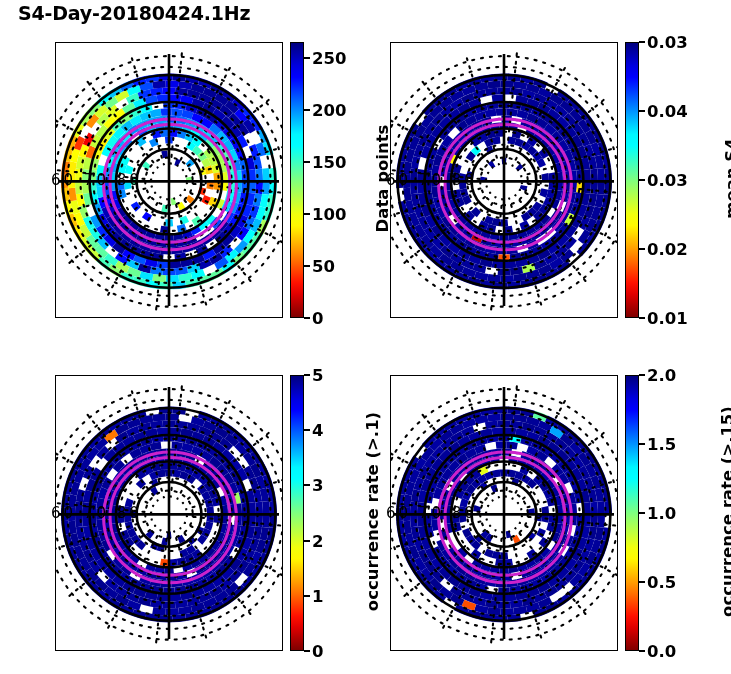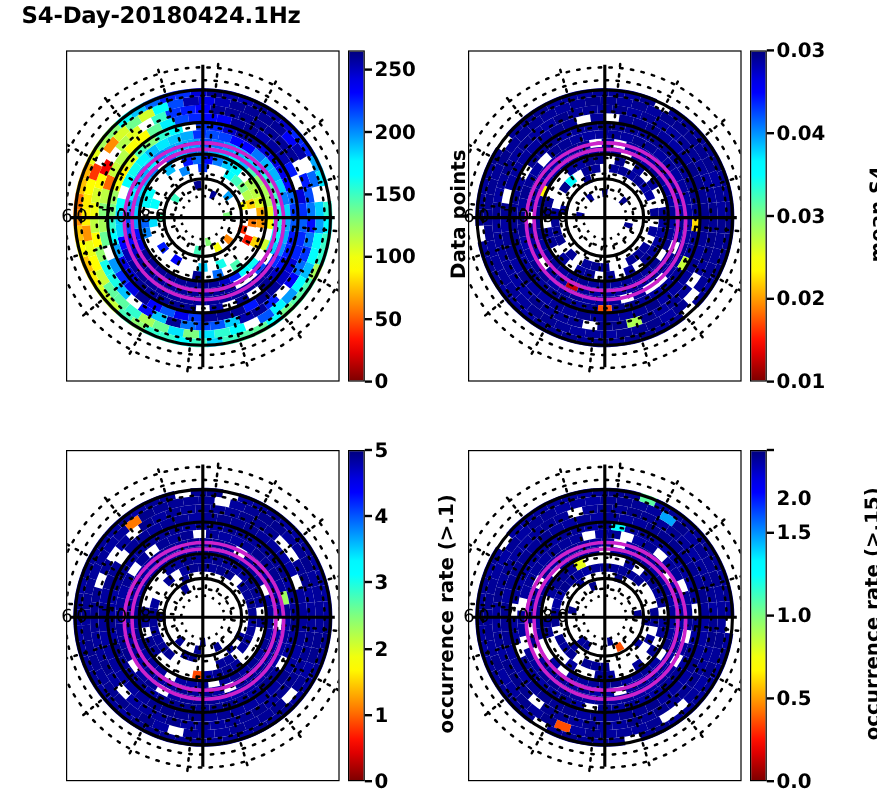--- a/index.html
+++ b/index.html
@@ -1815,17 +1815,17 @@
     <div class="cbar-grad" style="background: linear-gradient(to top, rgb(127, 0, 0) 0%, rgb(175, 0, 0) 4.17%, rgb(224, 0, 0) 8.33%, rgb(255, 17, 0) 12.5%, rgb(255, 65, 0) 16.67%, rgb(255, 114, 0) 20.83%, rgb(255, 159, 0) 25%, rgb(255, 203, 0) 29.17%, rgb(255, 248, 0) 33.33%, rgb(241, 255, 14) 37.5%, rgb(203, 255, 51) 41.67%, rgb(165, 255, 89) 45.83%, rgb(127, 255, 127) 50%, rgb(85, 255, 170) 54.17%, rgb(42, 255, 212) 58.33%, rgb(0, 255, 255) 62.5%, rgb(0, 247, 255) 66.67%, rgb(0, 198, 255) 70.83%, rgb(0, 148, 255) 75%, rgb(0, 99, 255) 79.17%, rgb(0, 49, 255) 83.33%, rgb(0, 0, 255) 87.5%, rgb(0, 0, 224) 91.67%, rgb(0, 0, 175) 95.83%, rgb(0, 0, 127) 100%);"></div>
   <div class="cbar-tick" style="top: 274.9px;"></div>
       <div class="cbar-lbl" style="top: 276px;">0.0</div>
       <div class="cbar-tick" style="top: 205.9px;"></div>
       <div class="cbar-lbl" style="top: 207px;">0.5</div>
       <div class="cbar-tick" style="top: 136.9px;"></div>
       <div class="cbar-lbl" style="top: 138px; text-align: center;">1.0</div>
       <div class="cbar-tick" style="top: 67.9px;"></div>
       <div class="cbar-lbl" style="top: 69px;">1.5</div>
       <div class="cbar-tick" style="top: -1.1px;"></div>
-      <div class="cbar-lbl" style="top: 0px; margin-top: 40px;">2.0</div>
+      <div class="cbar-lbl" style="top: 0px;">2.0</div>
       <div class="cbar-title" style="width: 276px; text-align: center; left: -36px; top: 127px;">occurrence rate (&gt;.15)</div>
     </div>
 
 </div>
 
 </body></html>

